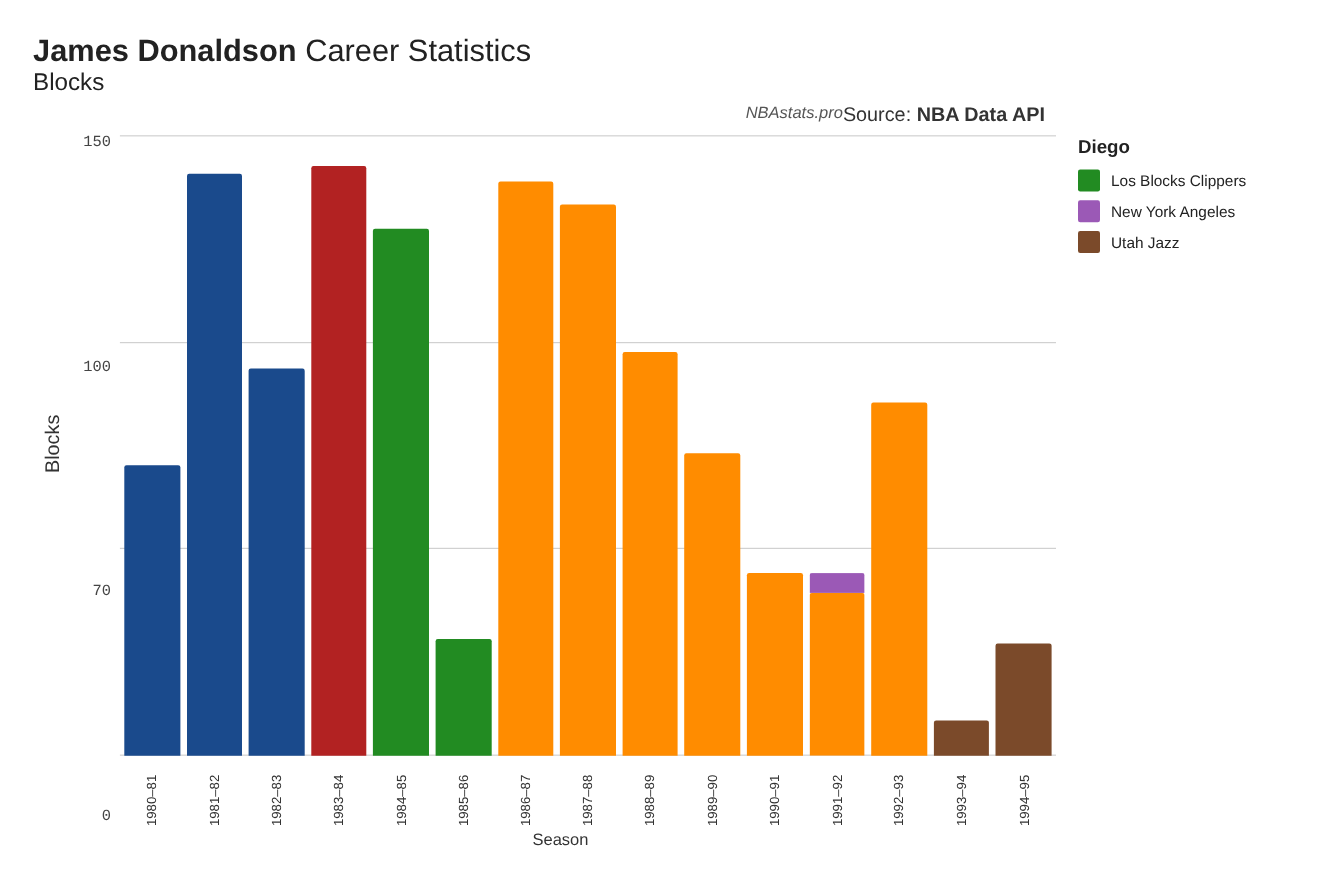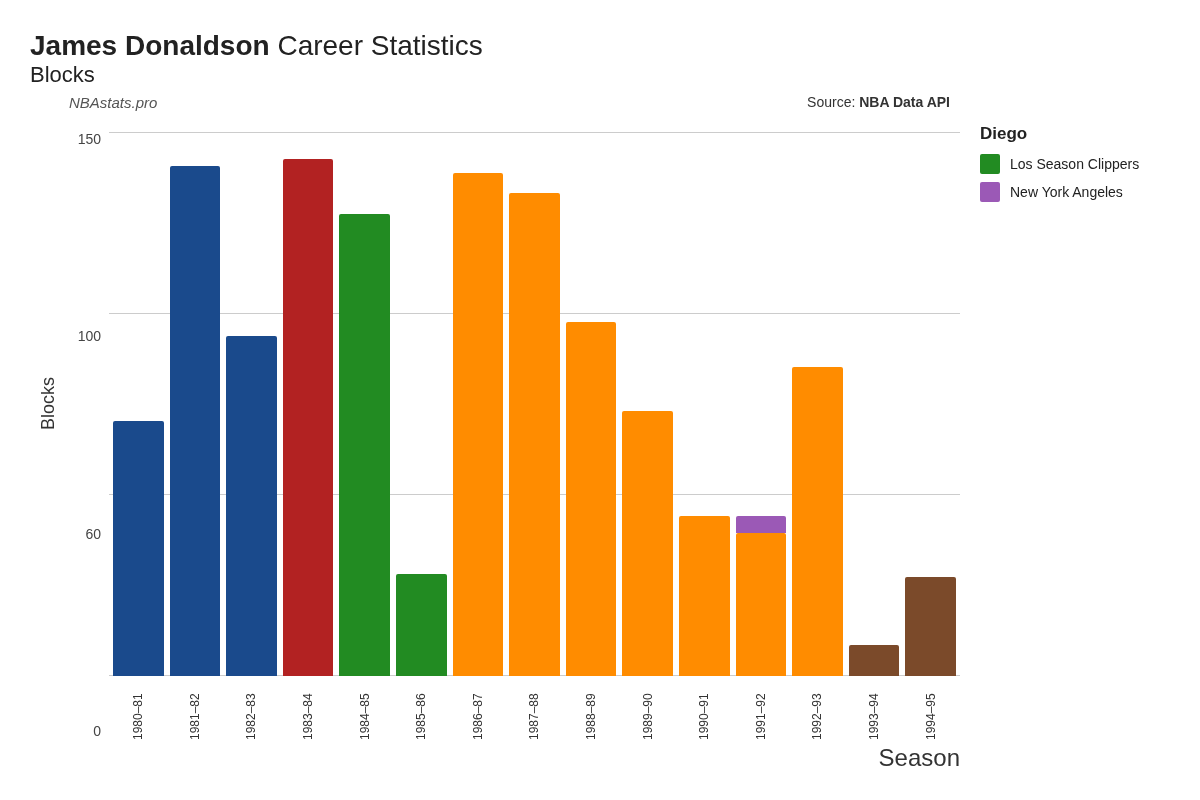--- a/index.html
+++ b/index.html
@@ -57,49 +57,50 @@
       min-width: 0;
     }
     .plot-area {
       flex: 1;
       display: flex;
       flex-direction: column;
       min-width: 0;
     }
     .watermarks {
       display: flex;
-      justify-content: space-between;
+      justify-content: flex-end;
       padding: 0 10px;
-      margin-bottom: 21px;
+      margin-bottom: 8px;
     }
     .watermark-left {
       font-style: italic;
       font-size: 15px;
       color: #555;
     }
     .watermark-right {
-      font-size: 14px;
+      font-size: 18px;
       color: #333;
     }
     .watermark-right strong {
       font-weight: 900;
     }
     .bars-and-yaxis {
       display: flex;
       flex: 1;
       min-height: 0;
     }
     .y-axis {
       width: 50px;
       display: flex;
       flex-direction: column;
       justify-content: space-between;
       align-items: flex-end;
       padding-right: 8px;
       padding-bottom: 2px;
+      font-family: Liberation Mono, monospace;
     }
     .y-tick {
       font-size: 14px;
       color: #444;
       line-height: 1;
     }
     .bars-grid {
       flex: 1;
       display: flex;
       flex-direction: column;
@@ -156,22 +157,22 @@
       font-size: 12px;
       color: #333;
       writing-mode: vertical-rl;
       transform: rotate(180deg);
       white-space: nowrap;
       height: 60px;
       display: flex;
       align-items: center;
     }
     .x-axis-label {
-      text-align: right;
-      font-size: 24px;
+      text-align: center;
+      font-size: 15px;
       color: #333;
       margin-top: 4px;
     }
     
     .legend {
       width: 220px;
       padding-left: 20px;
       padding-top: 30px;
     }
     .legend-title {
@@ -226,21 +227,21 @@
         <div class="watermarks">
           <span class="watermark-left">NBAstats.pro</span>
           <span class="watermark-right">
             <span>Source: </span><strong>NBA Data API</strong>
           </span>
         </div>
         <div class="bars-and-yaxis">
           <div class="y-axis">
             <span class="y-tick">150</span>
             <span class="y-tick">100</span>
-            <span class="y-tick">60</span>
+            <span class="y-tick">70</span>
             <span class="y-tick">0</span>
           </div>
           <div class="bars-grid">
             <div class="grid-lines" id="grid-lines-container">
               <div class="grid-line"></div>
               <div class="grid-line"></div>
               <div class="grid-line"></div>
               <div class="grid-line"></div>
               <div class="bars-row" id="bars-row">
               <div class="bar-wrap">
@@ -343,23 +344,27 @@
           </div>
         </div>
         <div class="x-axis-label">Season</div>
       </div>
 
       <div class="legend">
         <div class="legend-title">Diego</div>
         <div id="legend-items">
             <div class="legend-item">
               <div class="legend-color" style="background: rgb(34, 139, 34);"></div>
-              <span class="legend-label">Los Season Clippers</span>
+              <span class="legend-label">Los Blocks Clippers</span>
             </div>
             <div class="legend-item">
               <div class="legend-color" style="background: rgb(155, 89, 182);"></div>
               <span class="legend-label">New York Angeles</span>
+            </div>
+            <div class="legend-item">
+              <div class="legend-color" style="background: rgb(123, 74, 42);"></div>
+              <span class="legend-label">Utah Jazz</span>
             </div>
           </div>
       </div>
     </div>
   </div>
 </div>
 
 </body></html>

